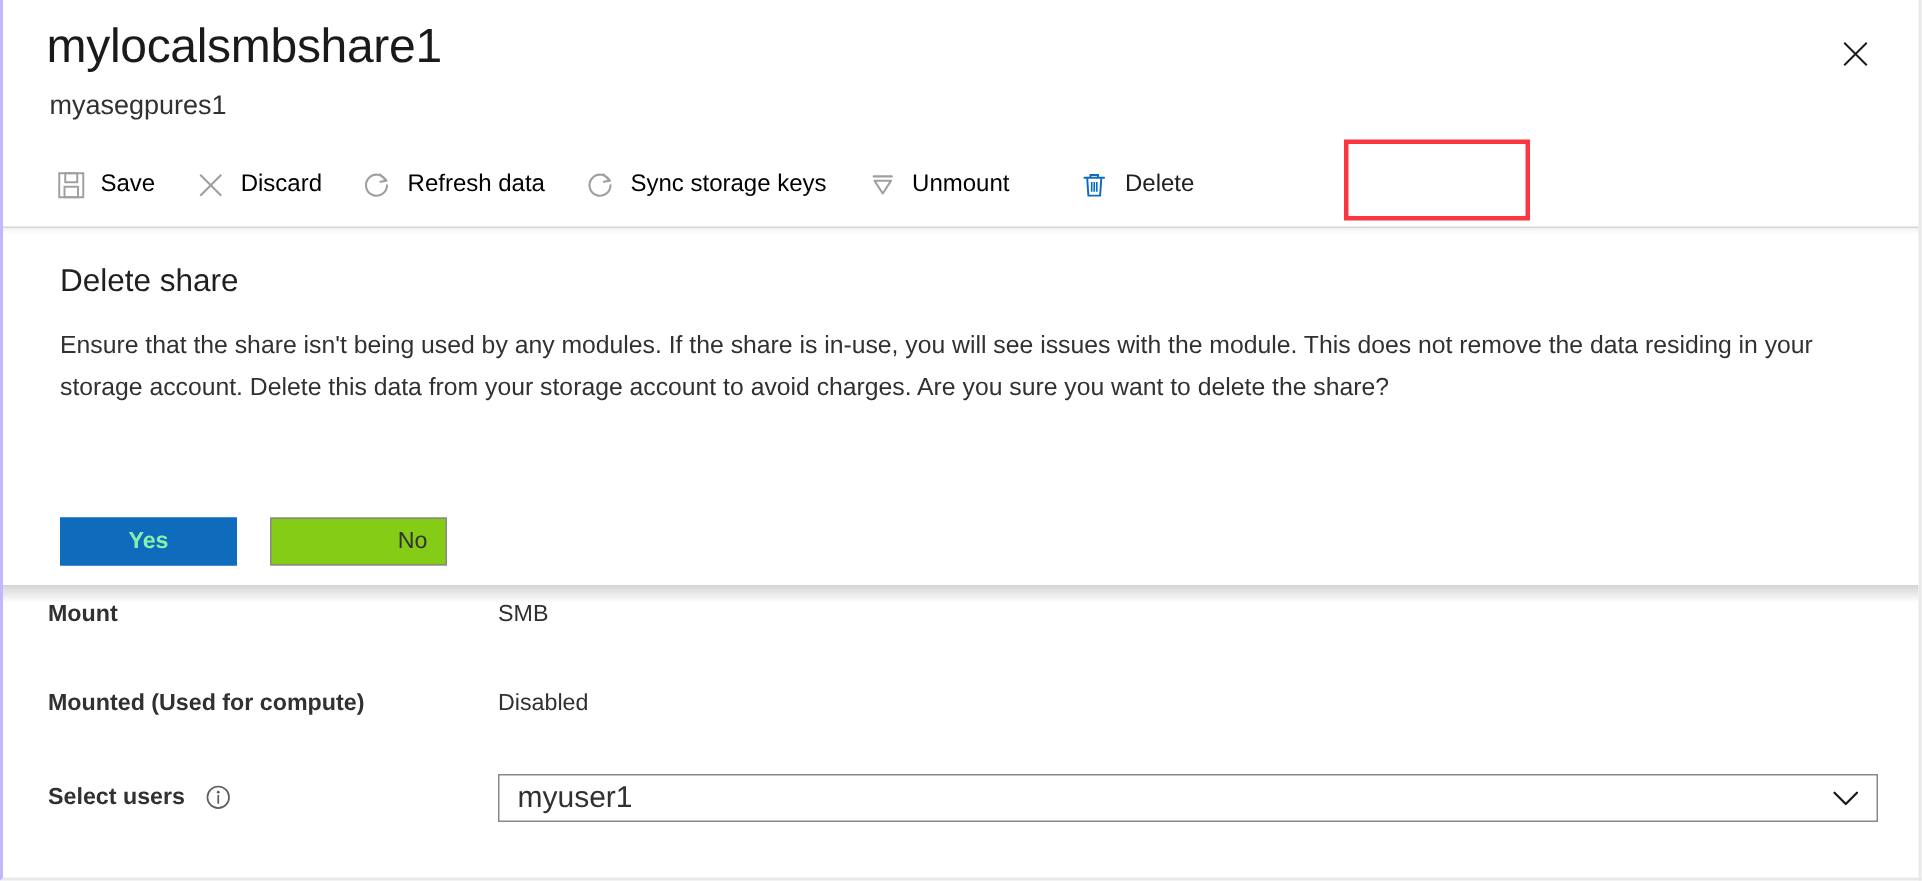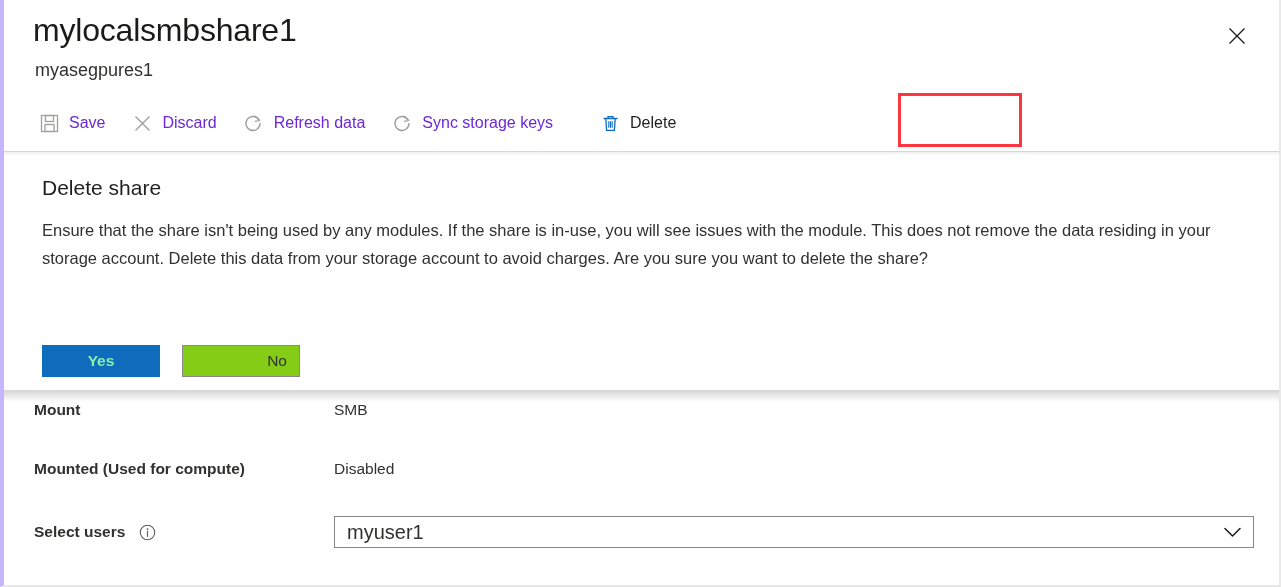--- a/index.html
+++ b/index.html
@@ -13,21 +13,21 @@
     font-family: "Liberation Sans", sans-serif;
     overflow: hidden;
   }
 
   #app {
     position: relative;
     width: 1281px;
     height: 587px;
     background: #ffffff;
     box-sizing: border-box;
-    border-left: 4px solid #c4b5fd;
+    border-left: 2px solid #c4b5fd;
     border-right: 2px solid #e8e8e8;
     border-bottom: 2px solid #e8e8e8;
     overflow: hidden;
   }
 
   
   .header {
     position: absolute;
     left: 0; top: 0;
     width: 100%;
@@ -97,21 +97,21 @@
   .cmd .cmd-icon {
     display: inline-flex;
     align-items: center;
     justify-content: center;
     width: 22px;
     height: 22px;
     margin-right: 9px;
     flex: 0 0 auto;
   }
   .cmd.disabled {
-    color: #6d28d9;
+    color: #000000;
     cursor: default;
   }
   .cmd-label { line-height: 1; }
 
   .cmd.highlighted {
     position: relative;
     margin-left: 6px;
     padding-left: 14px;
     padding-right: 22px;
   }
@@ -336,20 +336,29 @@
       <span class="cmd-icon">
         <svg width="21" height="21" viewBox="0 0 21 21">
           <path d="M16.2 7.2 A7 7 0 1 0 17 10.5" stroke="#a19f9d" stroke-width="1.4" fill="none" stroke-linecap="round"></path>
           <path d="M12.2 3.3 L16.6 7.4 L12.6 8.2" stroke="#a19f9d" stroke-width="1.4" fill="none" stroke-linejoin="round" stroke-linecap="round"></path>
         </svg>
       </span>
       <span class="cmd-label">Sync storage keys</span>
     </button>
 
 
+    <button class="cmd disabled">
+      <span class="cmd-icon">
+        <svg width="21" height="21" viewBox="0 0 21 21">
+          <path d="M5 7.5 L16 7.5 L10.5 16 Z" fill="none" stroke="#a19f9d" stroke-width="1.4" stroke-linejoin="round"></path>
+          <path d="M4.5 4.6 L16.5 4.6" stroke="#a19f9d" stroke-width="1.5" stroke-linecap="round"></path>
+        </svg>
+      </span>
+      <span class="cmd-label">Unmount</span>
+    </button>
 
     <button class="cmd highlighted">
       <span class="cmd-icon">
         <svg width="21" height="21" viewBox="0 0 21 21">
           <path d="M4 5.5 L17 5.5" stroke="#0f6cbd" stroke-width="1.4" stroke-linecap="round"></path>
           <path d="M8 5.3 L8 3.6 L13 3.6 L13 5.3" fill="none" stroke="#0f6cbd" stroke-width="1.3"></path>
           <path d="M5.8 5.8 L6.6 17.4 L14.4 17.4 L15.2 5.8" fill="none" stroke="#0f6cbd" stroke-width="1.3" stroke-linejoin="round"></path>
           <path d="M8.8 8.3 L8.8 14.8 M10.5 8.3 L10.5 14.8 M12.2 8.3 L12.2 14.8" stroke="#0f6cbd" stroke-width="1.1"></path>
         </svg>
       </span>

